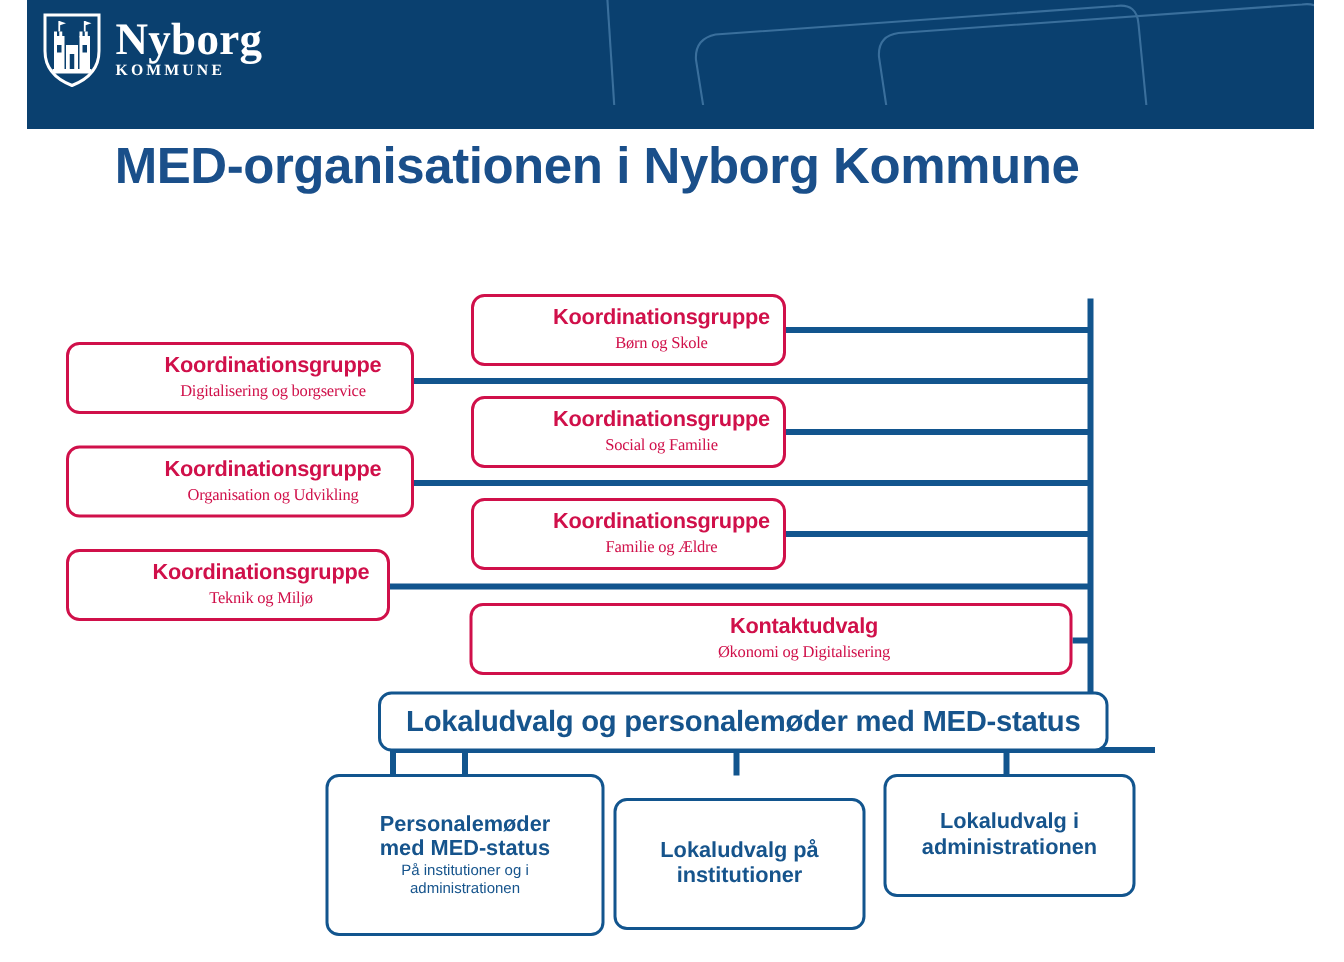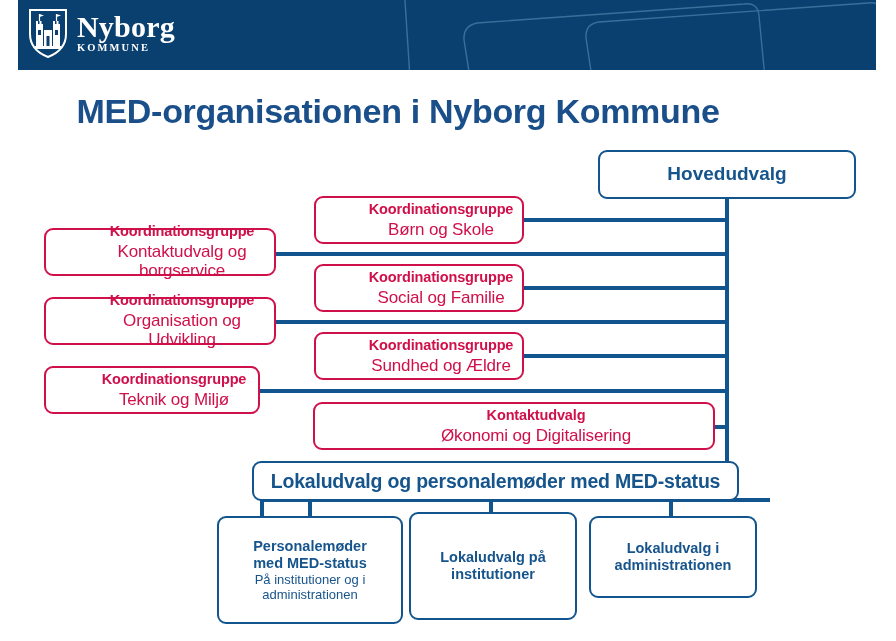--- a/index.html
+++ b/index.html
@@ -15,21 +15,21 @@
     font-family: "Liberation Sans", sans-serif;
     -webkit-font-smoothing: antialiased;
   }
 
   
   #header-band {
     position: absolute;
     left: 18px;
     top: 0px;
     width: 858px;
-    height: 70px;
+    height: 86px;
     background: #0a406f;
     overflow: hidden;
   }
   #header-deco {
     position: absolute;
     left: 0; top: 0;
     width: 858px; height: 70px;
     pointer-events: none;
   }
   #logo-block {
@@ -110,30 +110,30 @@
   }
   .node.red {
     border: 2.2px solid #d0104a;
     color: #d0104a;
     padding-left: 44px;
   }
   .line-bold   { font-weight: bold; }
   .line-normal { font-weight: normal; }
 
   .node.red .line-bold   { font-size: 14.5px; letter-spacing: -0.15px; }
-  .node.red .line-normal { font-size: 17px; letter-spacing: -0.15px; margin-top: 2px; }
+  .node.red .line-normal { font-size: 11px; letter-spacing: -0.15px; margin-top: 2px; font-family: Liberation Serif, serif; }
 
   .node.blue .line-bold   { font-size: 15px; }
   .node.blue .line-normal { font-size: 15px; }
 
   #node-hovedudvalg .line-bold { font-size: 19px; }
   #node-lokal-banner .line-bold { font-size: 19.5px; letter-spacing: -0.2px; }
 
   #node-personalemoeder .line-bold   { font-size: 14.5px; }
-  #node-personalemoeder .line-normal { font-size: 13px; }
+  #node-personalemoeder .line-normal { font-size: 10px; }
   #node-lokal-inst .line-bold,
   #node-lokal-adm .line-bold { font-size: 14.5px; }
 </style>
 </head>
 <body>
 
 <div id="header-band">
 
   <svg id="header-deco" viewBox="0 0 858 70" preserveAspectRatio="none">
     <g fill="none" stroke="#3a6f9c" stroke-width="1.4">
@@ -199,47 +199,44 @@
       <path d="M727 462 L727 464"></path>
 
       <path d="M262 500 L262 516"></path>
       <path d="M262 500 L770 500"></path>
       <path d="M310 500 L310 517"></path>
       <path d="M491 500 L491 517"></path>
       <path d="M671 500 L671 517"></path>
     </g>
   </svg>
 
-  <div class="node blue" id="node-hovedudvalg" style="left:598px; top:150px; width:258px; height:49px;">
-    <div class="line-bold">Hovedudvalg</div>
-  </div>
 
   <div class="node red" id="node-boern" style="left:314px; top:196px; width:210px; height:48px;">
     <div class="line-bold">Koordinationsgruppe</div>
     <div class="line-normal">Børn og Skole</div>
   </div>
 
   <div class="node red" id="node-arbejdsmarked" style="left:44px; top:228px; width:232px; height:48px;">
     <div class="line-bold">Koordinationsgruppe</div>
-    <div class="line-normal">Kontaktudvalg og borgservice</div>
+    <div class="line-normal">Digitalisering og borgservice</div>
   </div>
 
   <div class="node red" id="node-social" style="left:314px; top:264px; width:210px; height:48px;">
     <div class="line-bold">Koordinationsgruppe</div>
     <div class="line-normal">Social og Familie</div>
   </div>
 
   <div class="node red" id="node-organisation" style="left:44px; top:297px; width:232px; height:48px;">
     <div class="line-bold">Koordinationsgruppe</div>
     <div class="line-normal">Organisation og Udvikling</div>
   </div>
 
   <div class="node red" id="node-sundhed" style="left:314px; top:332px; width:210px; height:48px;">
     <div class="line-bold">Koordinationsgruppe</div>
-    <div class="line-normal">Sundhed og Ældre</div>
+    <div class="line-normal">Familie og Ældre</div>
   </div>
 
   <div class="node red" id="node-teknik" style="left:44px; top:366px; width:216px; height:48px;">
     <div class="line-bold">Koordinationsgruppe</div>
     <div class="line-normal">Teknik og Miljø</div>
   </div>
 
   <div class="node red" id="node-kontaktudvalg" style="left:313px; top:402px; width:402px; height:48px;">
     <div class="line-bold">Kontaktudvalg</div>
     <div class="line-normal">Økonomi og Digitalisering</div>
@@ -249,21 +246,21 @@
     <div class="line-bold">Lokaludvalg og personalemøder med MED-status</div>
   </div>
 
   <div class="node blue" id="node-personalemoeder" style="left:217px; top:516px; width:186px; height:108px;">
     <div class="line-bold">Personalemøder</div>
     <div class="line-bold">med MED-status</div>
     <div class="line-normal">På institutioner og i</div>
     <div class="line-normal">administrationen</div>
   </div>
 
-  <div class="node blue" id="node-lokal-inst" style="left:409px; top:512px; width:168px; height:108px;text-align:right;">
+  <div class="node blue" id="node-lokal-inst" style="left:409px; top:532px; width:168px; height:88px;text-align:right;">
     <div class="line-bold">Lokaludvalg på</div>
     <div class="line-bold">institutioner</div>
   </div>
 
   <div class="node blue" id="node-lokal-adm" style="left:589px; top:516px; width:168px; height:82px;">
     <div class="line-bold">Lokaludvalg i</div>
     <div class="line-bold">administrationen</div>
   </div>
 
 </div>

